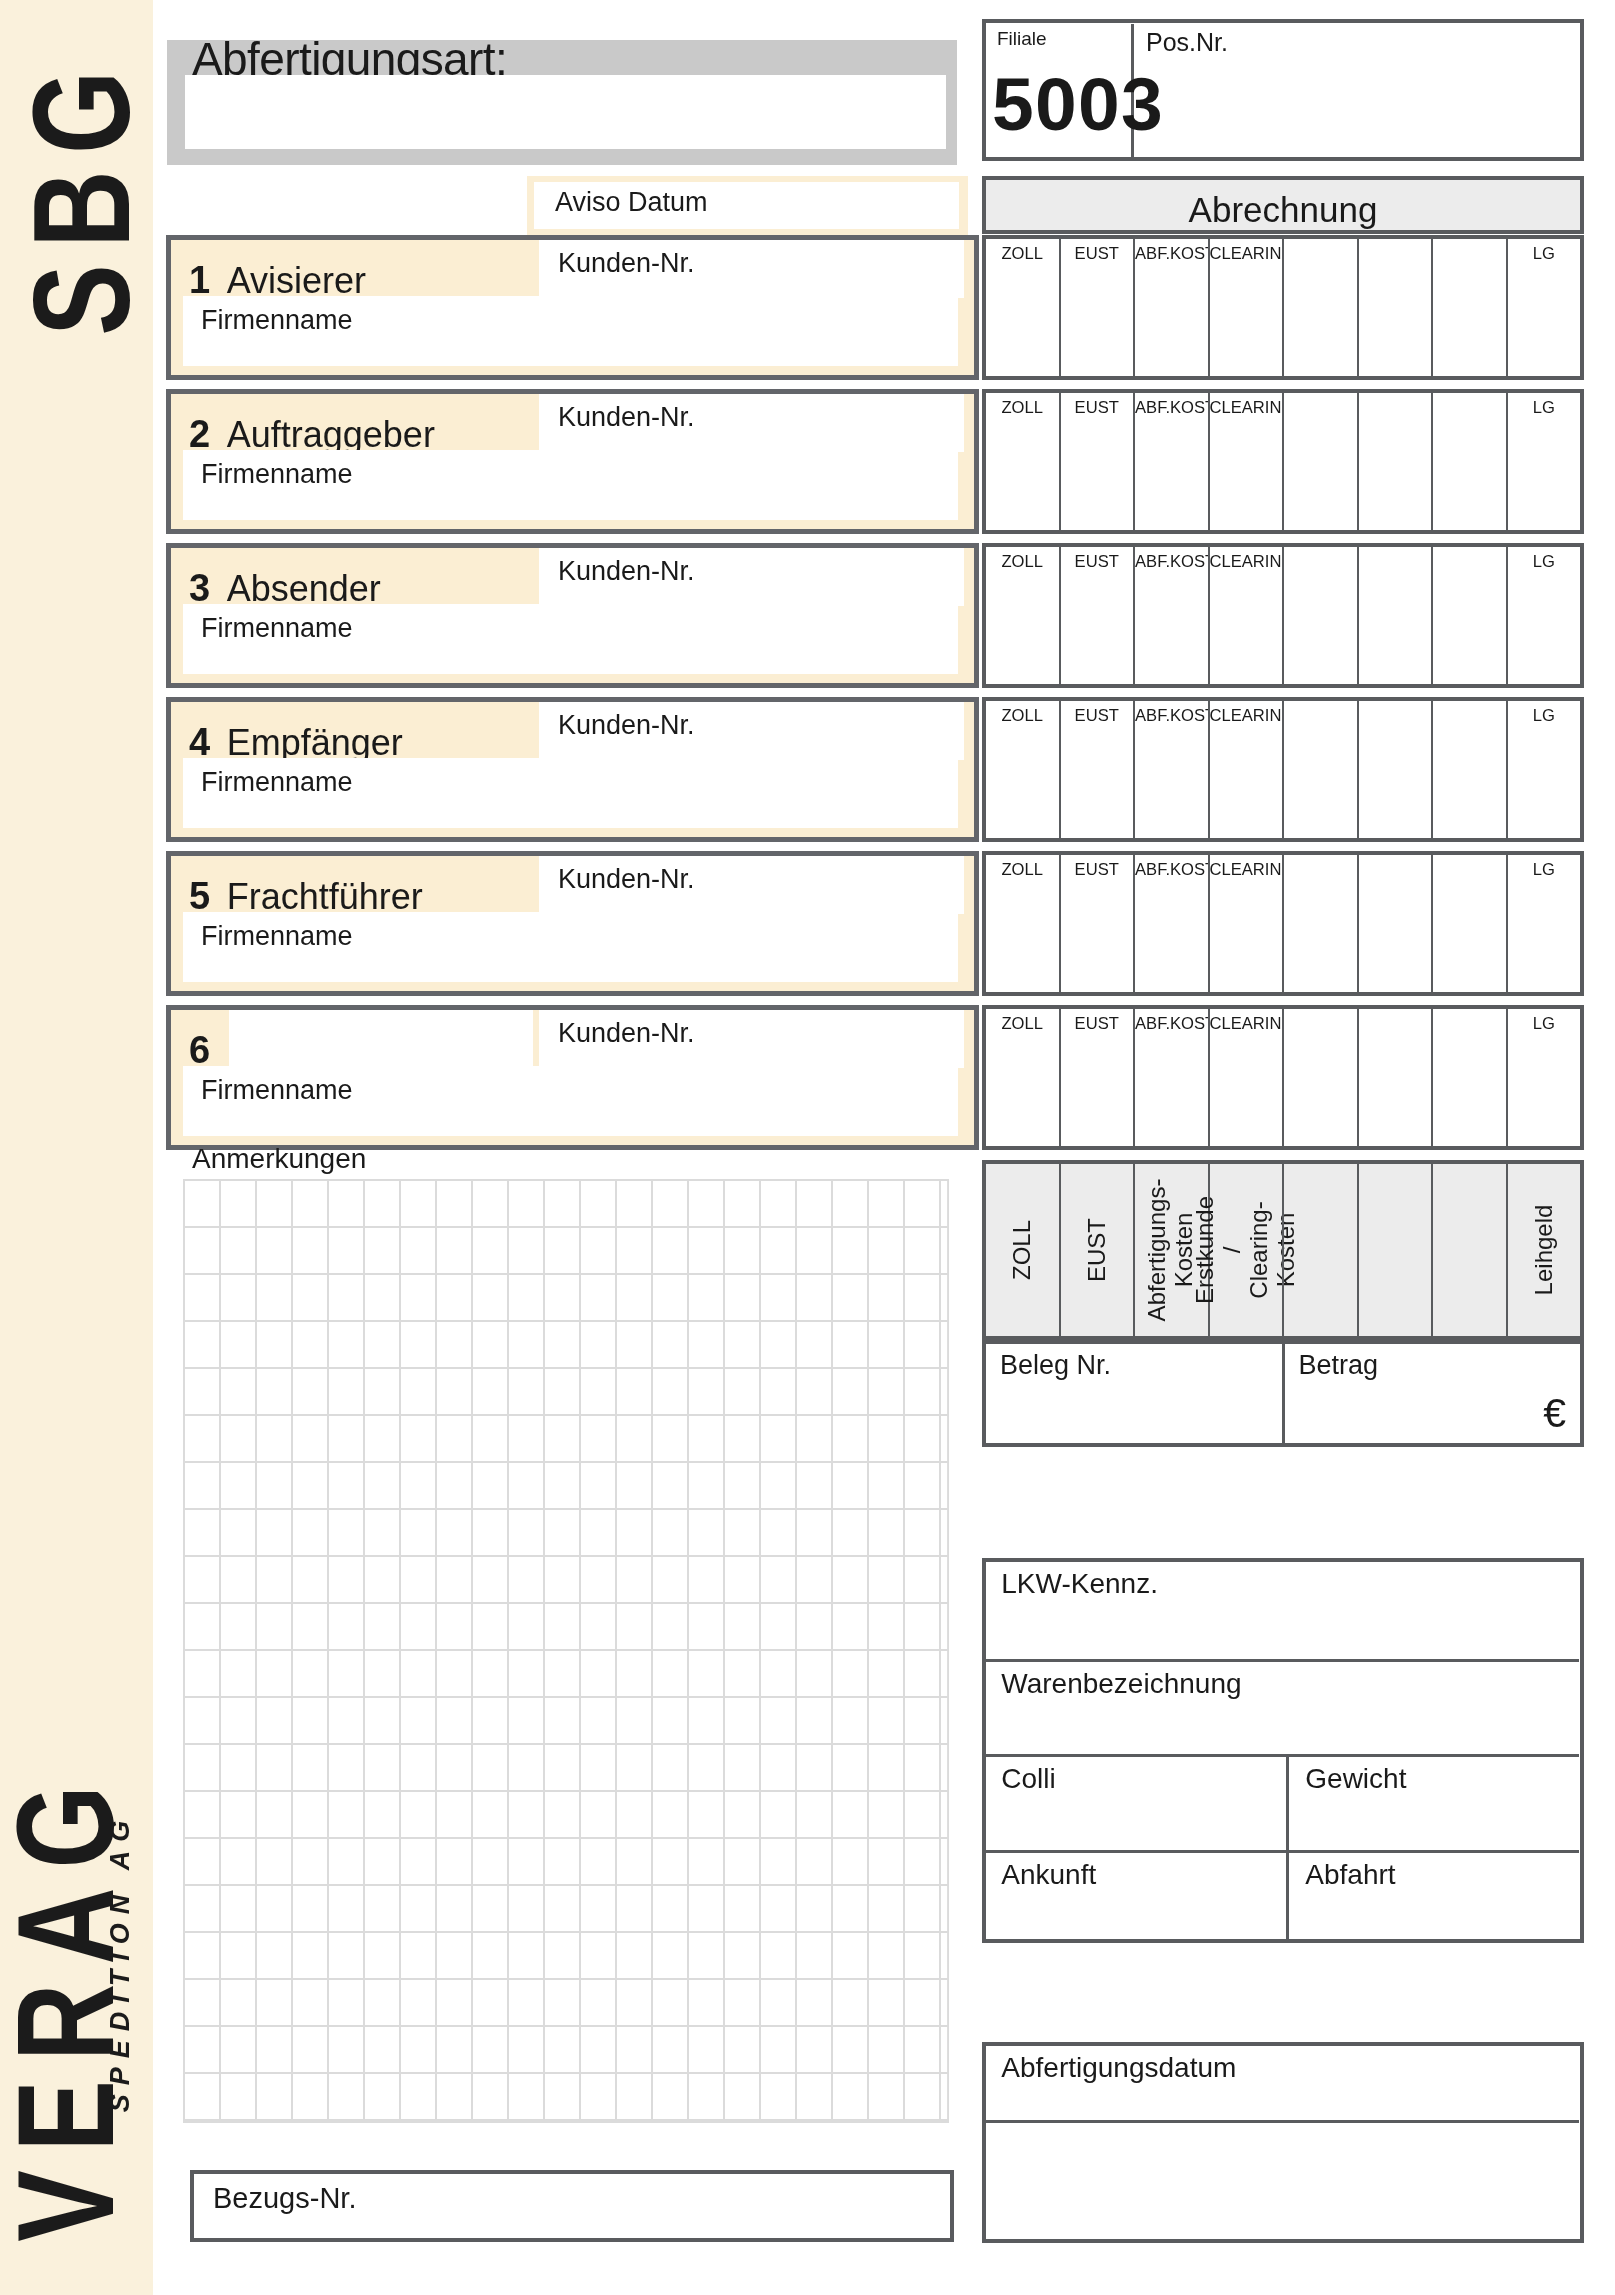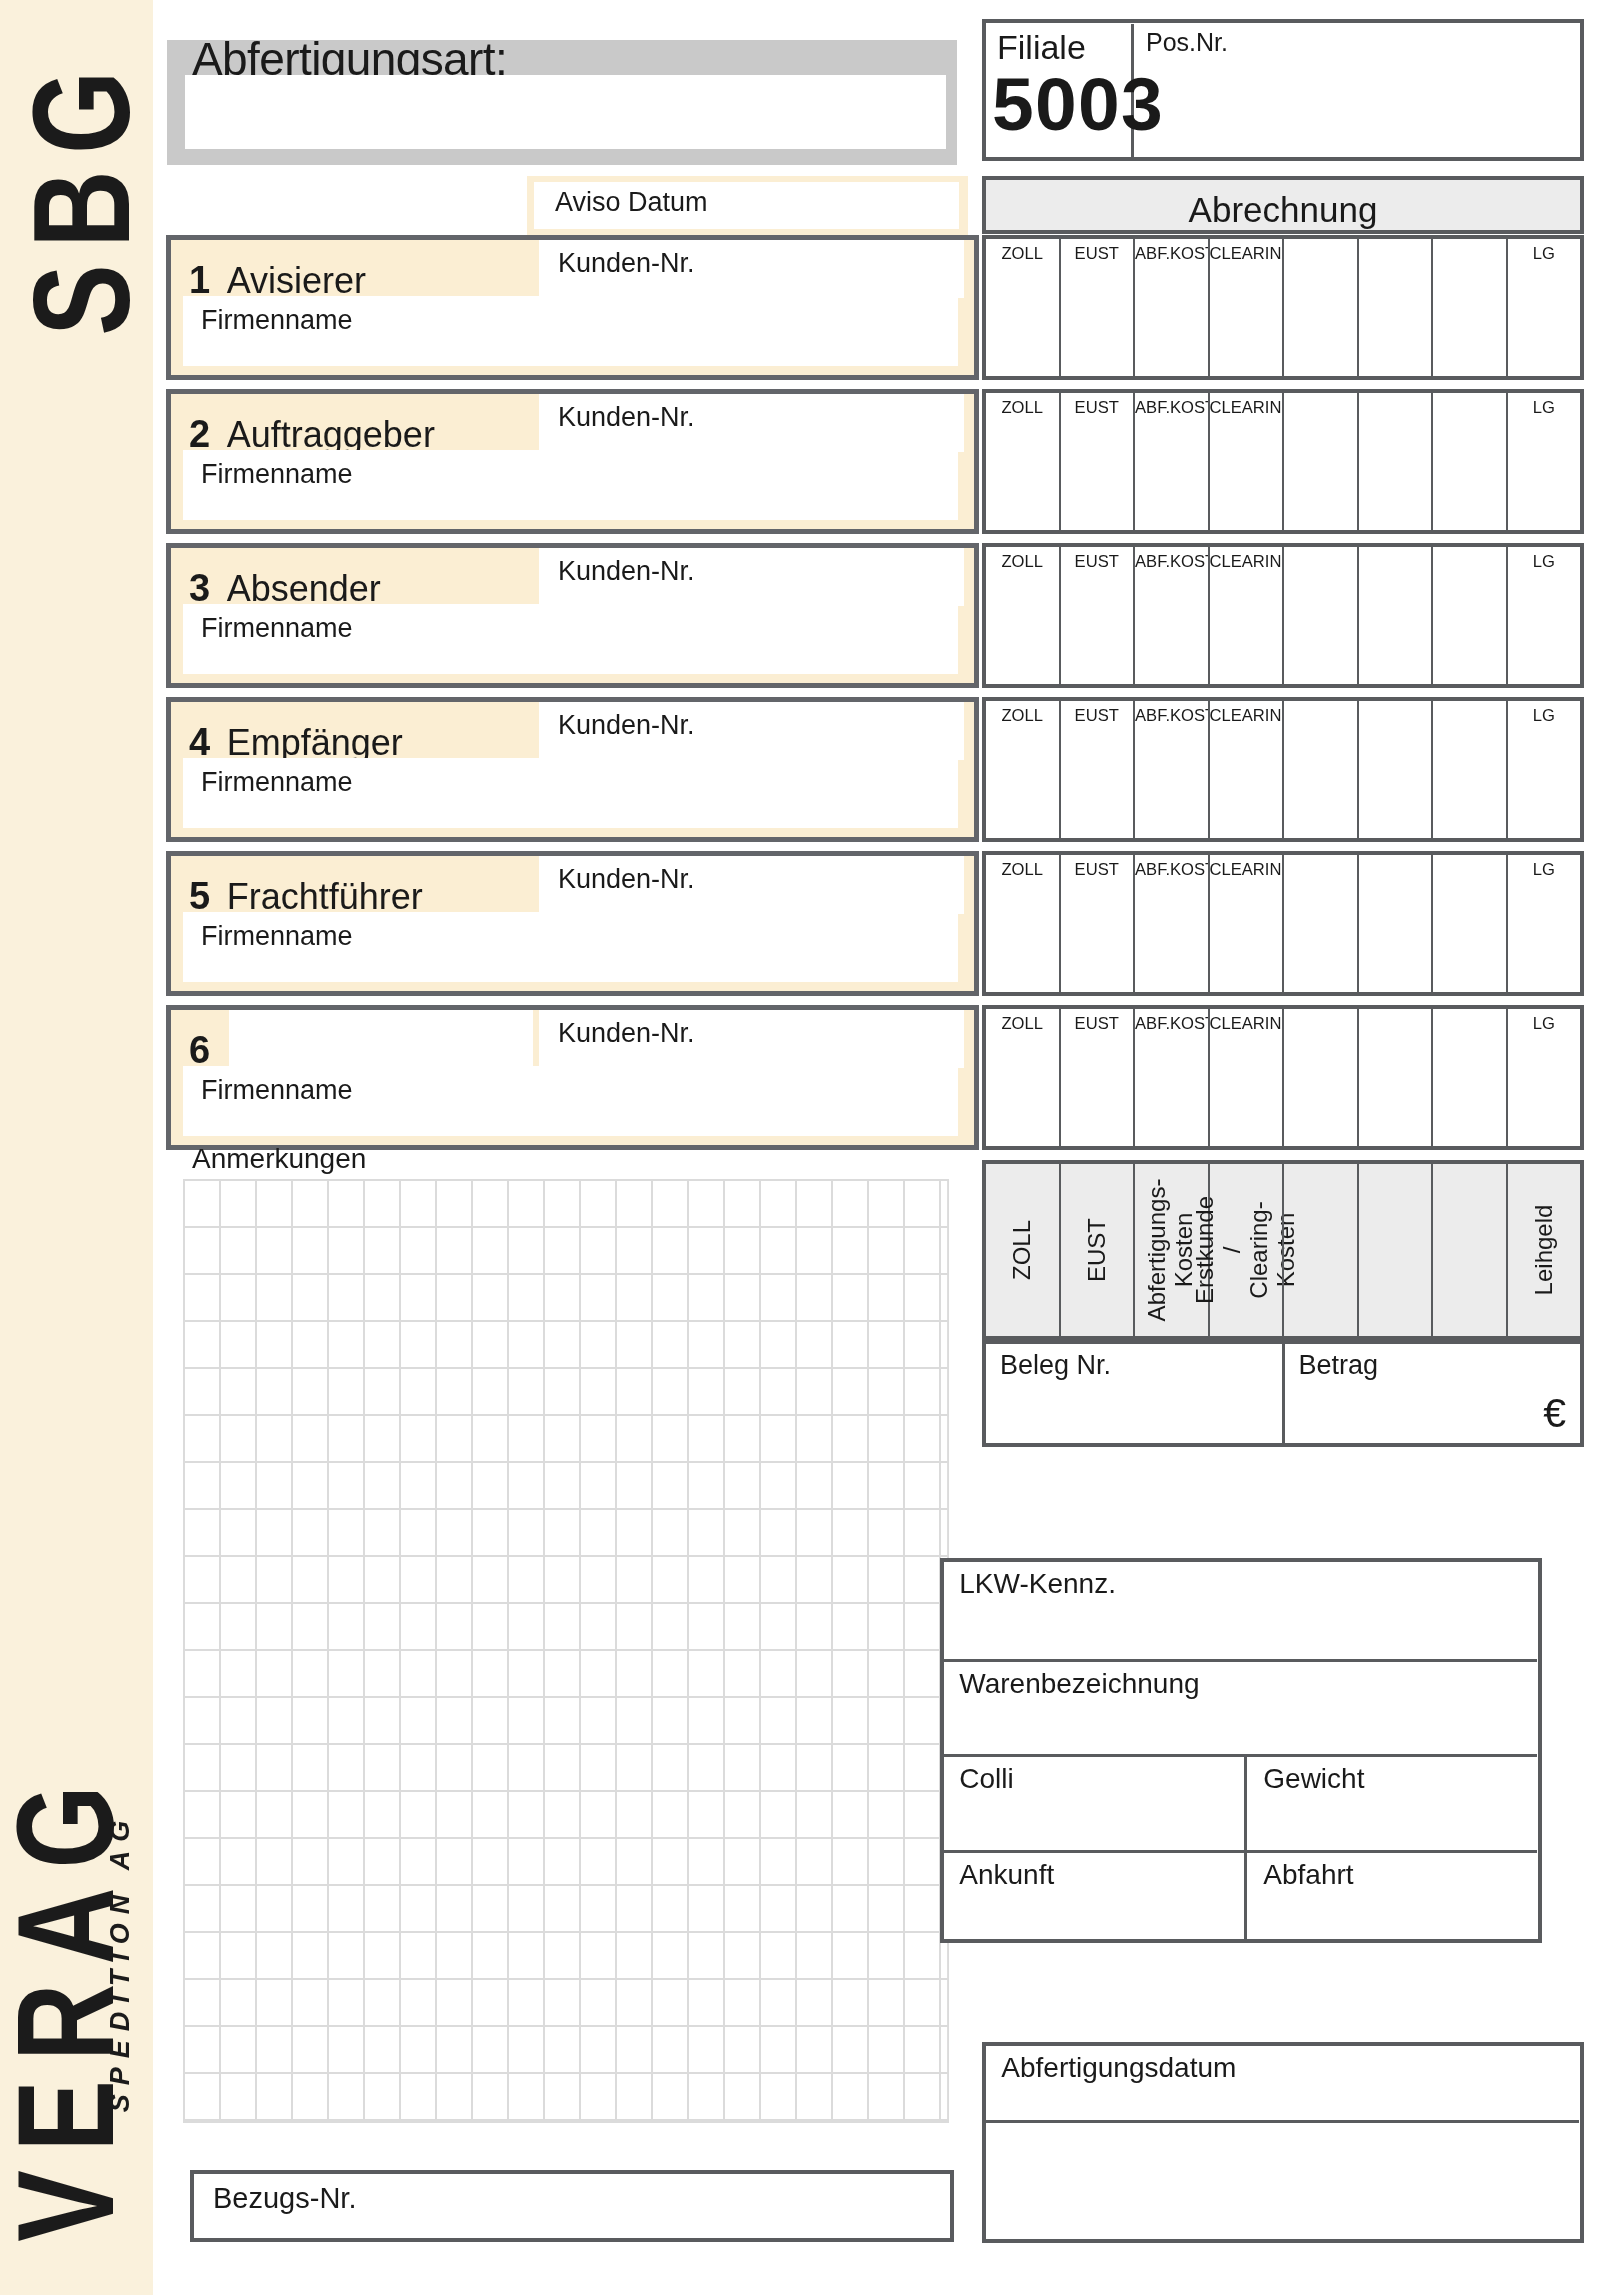--- a/index.html
+++ b/index.html
@@ -24,21 +24,21 @@
     position:absolute;left:120px;top:1962px;white-space:nowrap;
     font-size:27px;font-weight:bold;font-style:italic;letter-spacing:9px;color:#1b1b1b;
     transform:translate(-50%,-50%) rotate(-90deg);
   }
   
   .abfart{left:167px;top:40px;width:790px;height:125px;background:#c9c9c9;}
   .abfart-label{left:192px;top:32px;font-size:46px;letter-spacing:-0.6px;}
   .abfart-input{left:185px;top:75px;width:761px;height:74px;background:#ffffff;}
   .filiale-box{left:982px;top:19px;width:602px;height:142px;background:#fff;border:4.5px solid #595b5e;}
   .filiale-divider{left:1131px;top:24px;width:2.6px;height:133px;background:#595b5e;}
-  .filiale-label{left:997px;top:28px;font-size:34px;}
+  .filiale-label{left:997px;top:28px;font-size:19px;}
   .filiale-value{left:992px;top:61px;font-size:75px;font-weight:bold;letter-spacing:1.3px;}
   .posnr-label{left:1146px;top:28px;font-size:25px;}
   
   .aviso-wrap{left:527px;top:176px;width:441px;height:60px;background:#fbeed3;}
   .aviso-input{left:534px;top:182px;width:425px;height:47px;background:#ffffff;}
   .aviso-label{left:555px;top:187px;font-size:27px;}
   
   .abr-header{left:982px;top:176px;width:602px;height:58px;background:#ececec;border:4.5px solid #595b5e;
     display:flex;align-items:flex-end;justify-content:center;font-size:35px;}
   
@@ -72,21 +72,21 @@
     transform:translate(-50%,-50%) rotate(-90deg);
     font-size:24px;line-height:1.12;text-align:center;white-space:pre-line;
   }
   
   .beleg-row{left:982px;top:1340px;width:602px;height:107px;background:#fff;border:4.5px solid #595b5e;display:flex;}
   .beleg-cell{flex:1 1 0;position:relative;border-left:3.2px solid #595b5e;text-align:right;}
   .beleg-cell:first-child{border-left:none;}
   .cell-label{position:absolute;left:14px;top:6.4px;font-size:27px;}
   .euro{position:absolute;right:14px;bottom:6.4px;font-size:41px;}
   
-  .cargo{left:940px;top:1558px;width:602px;height:385px;background:#fff;border:4.5px solid #595b5e;}
+  .cargo{left:982px;top:1558px;width:602px;height:385px;background:#fff;border:4.5px solid #595b5e;}
   .cargo-row{position:absolute;left:0;width:593px;border-top:3.2px solid #595b5e;}
   .cargo-cell{position:absolute;top:0;height:100%;}
   .cargo-vdiv{position:absolute;top:0;width:3.2px;height:100%;background:#595b5e;}
   
   .footer-box{left:982px;top:2042px;width:602px;height:201px;background:#fff;border:4.5px solid #595b5e;}
   .footer-div{position:absolute;left:0;top:74px;width:593px;height:3.2px;background:#595b5e;}
   .bezug-box{left:190px;top:2170px;width:764px;height:72px;background:#fff;border:4.5px solid #595b5e;}
   .plain-label{position:absolute;left:15.3px;top:6.4px;font-size:28px;}
 </style>
 </head>

